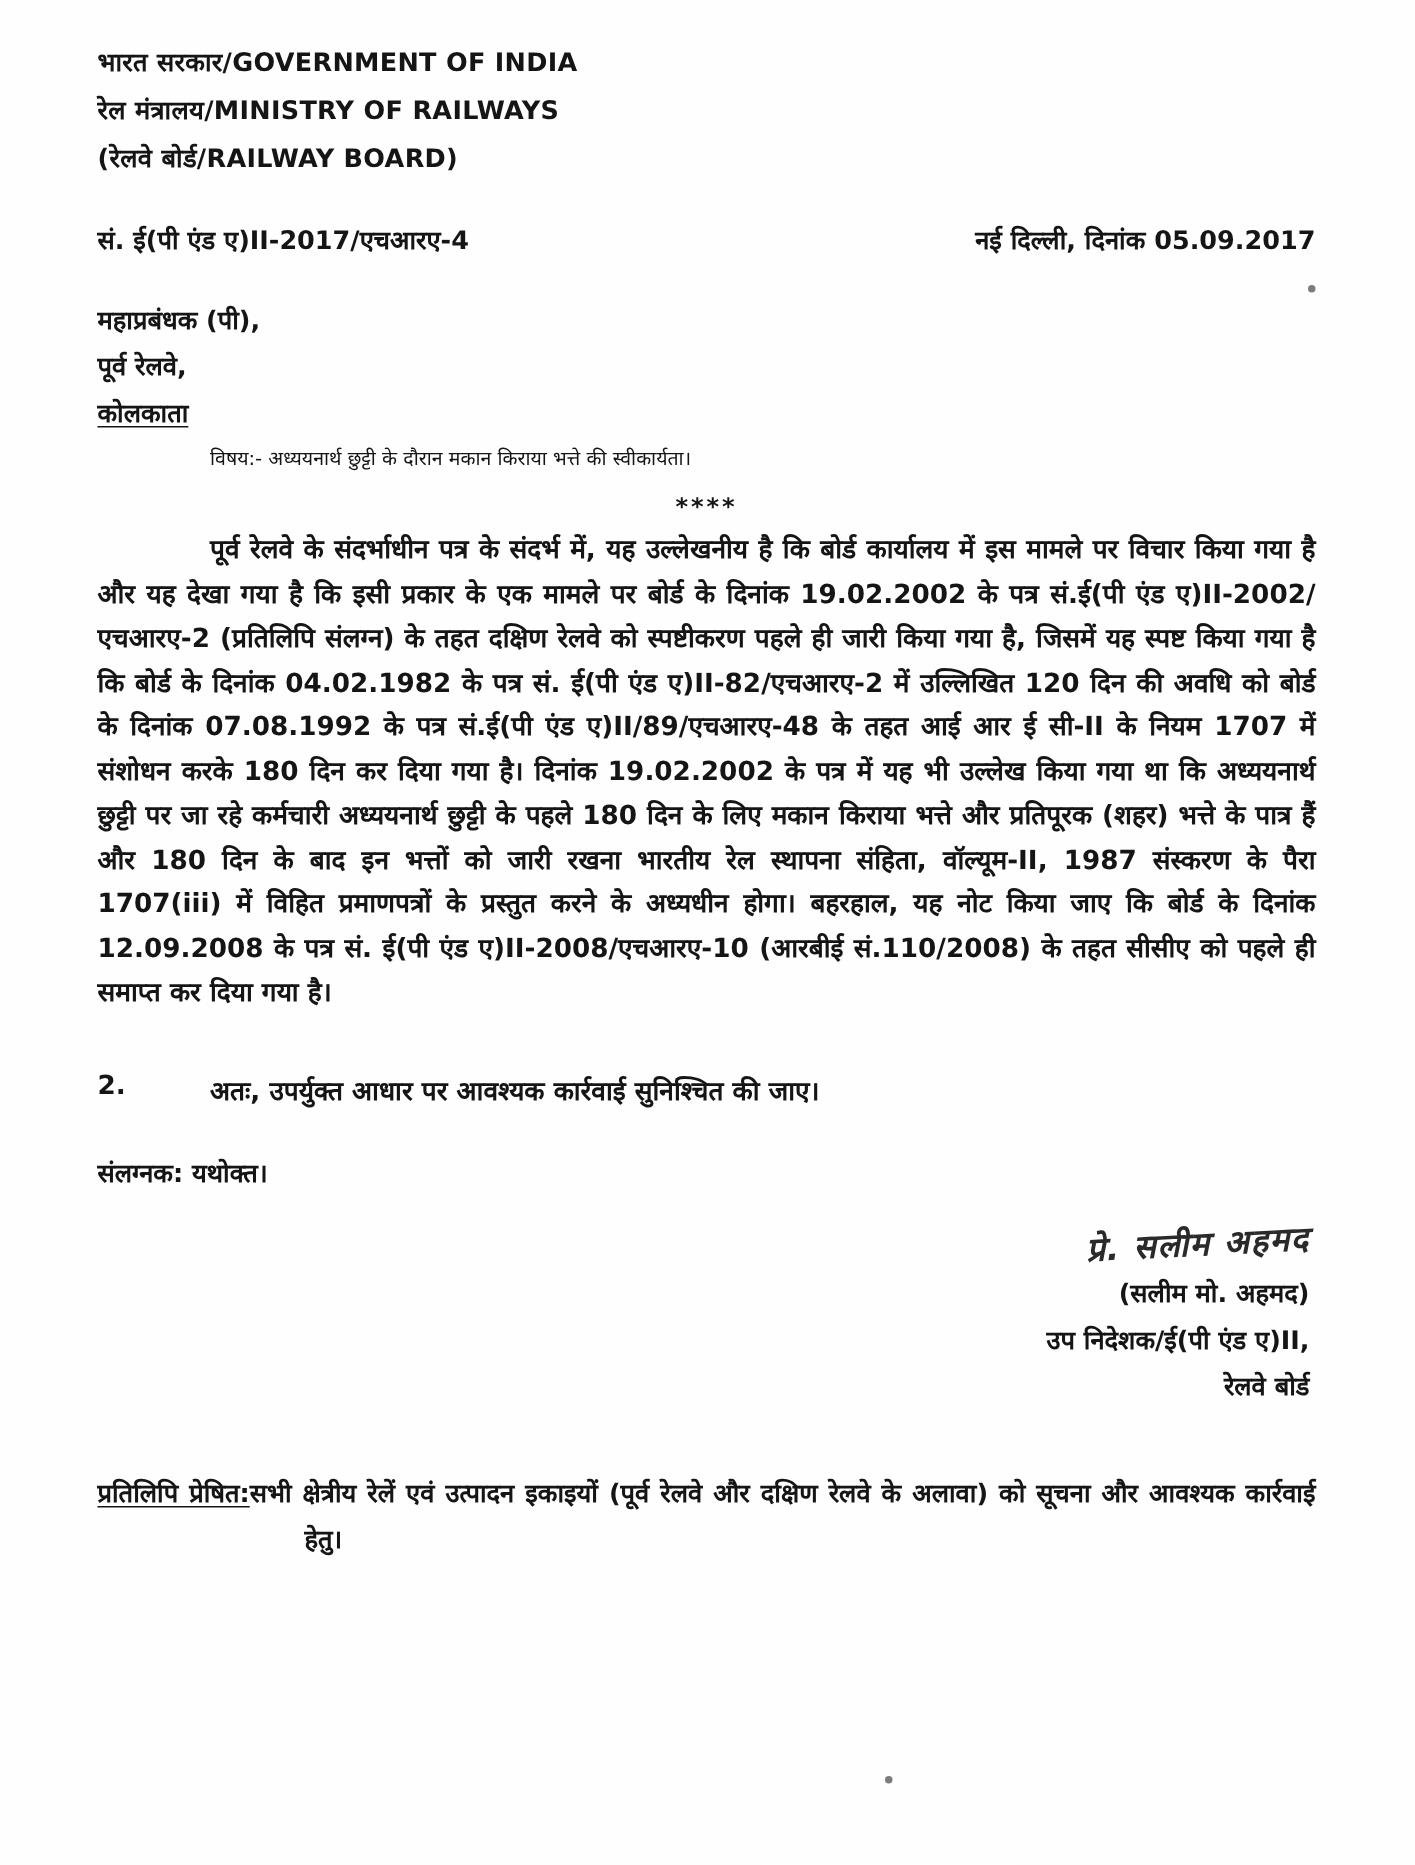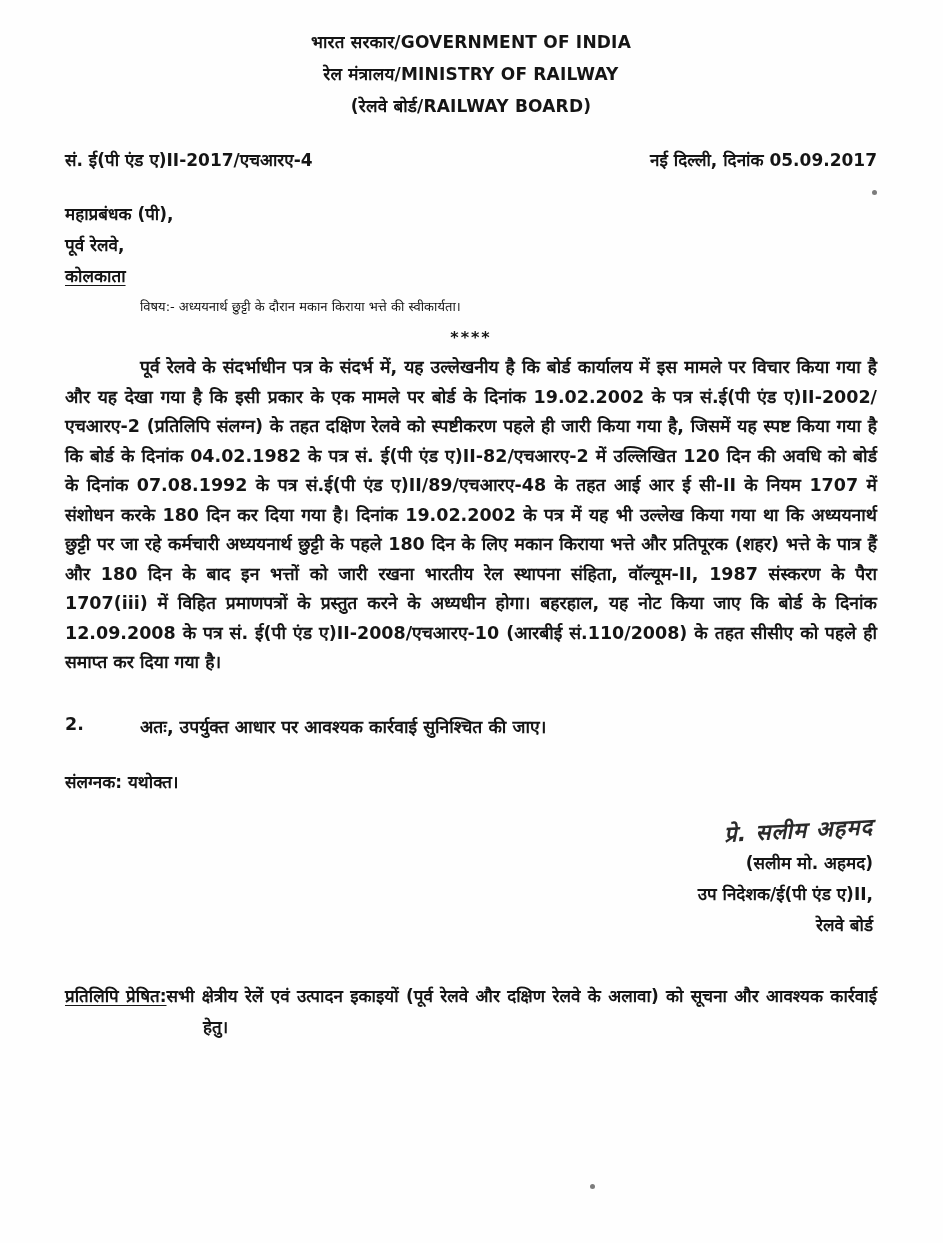--- a/index.html
+++ b/index.html
@@ -9,21 +9,20 @@
     width: 943px;
     height: 1243px;
     margin: 0 auto;
     background: #fefefe;
     color: #151515;
     font-family: "DejaVu Sans", "Liberation Sans", sans-serif;
     padding: 26px 66px 0 65px;
     overflow: hidden;
   }
   .doc-header {
-    text-align: center;
     font-weight: 700;
     font-size: 17px;
     line-height: 32px;
     letter-spacing: 0.2px;
   }
   .ref-row {
     display: flex;
     justify-content: space-between;
     margin-top: 26px;
     font-weight: 700;
@@ -108,21 +107,21 @@
   .artifact.a1 { left: 872px; top: 190px; }
   .artifact.a2 { left: 590px; top: 1184px; }
 </style>
 </head>
 <body>
 
 <div class="page">
 
   <header class="doc-header">
     <div>भारत सरकार/GOVERNMENT OF INDIA</div>
-    <div>रेल मंत्रालय/MINISTRY OF RAILWAY</div>
+    <div>रेल मंत्रालय/MINISTRY OF RAILWAYS</div>
     <div>(रेलवे बोर्ड/RAILWAY BOARD)</div>
   </header>
 
   <div class="ref-row">
     <span>सं. ई(पी एंड ए)II-2017/एचआरए-4</span>
     <span>नई दिल्ली, दिनांक 05.09.2017</span>
   </div>
 
   <div class="addressee">
     <div>महाप्रबंधक (पी),</div>

